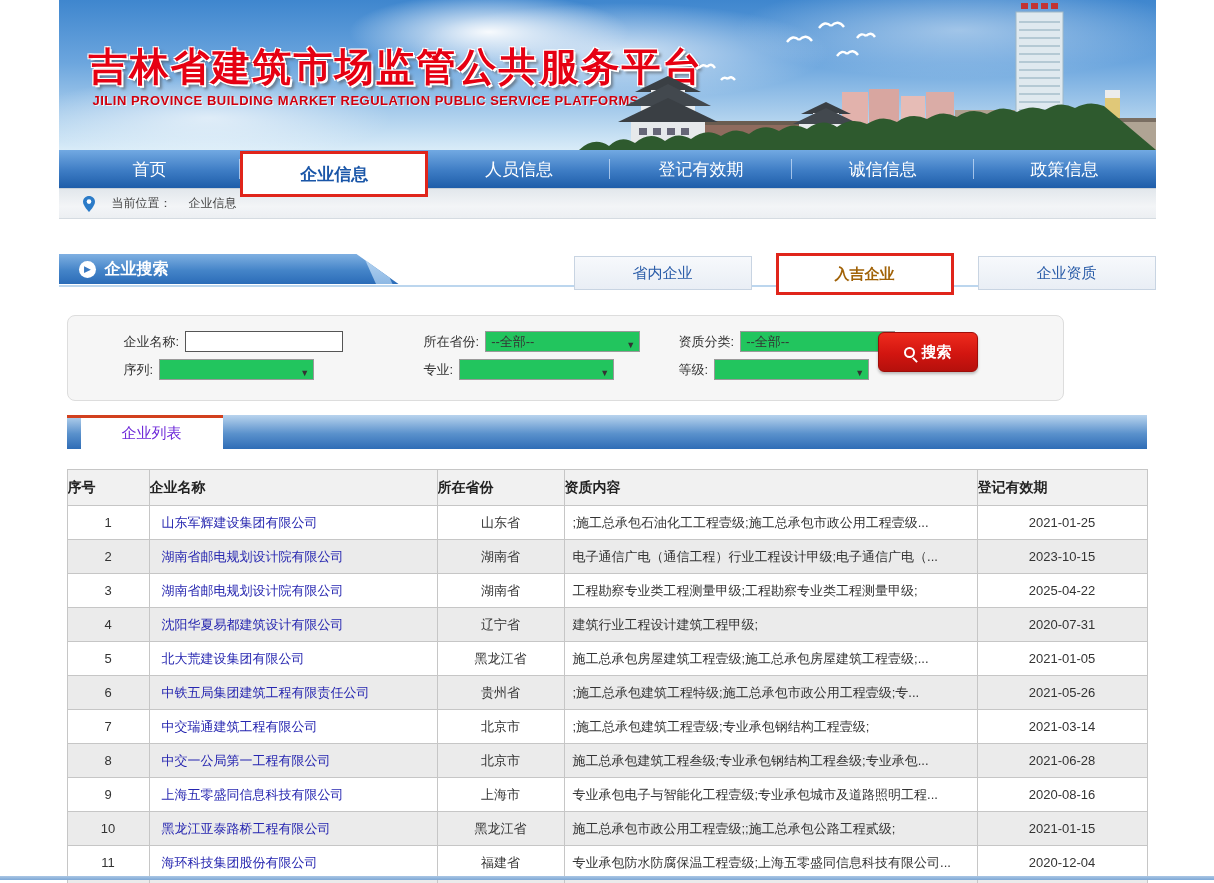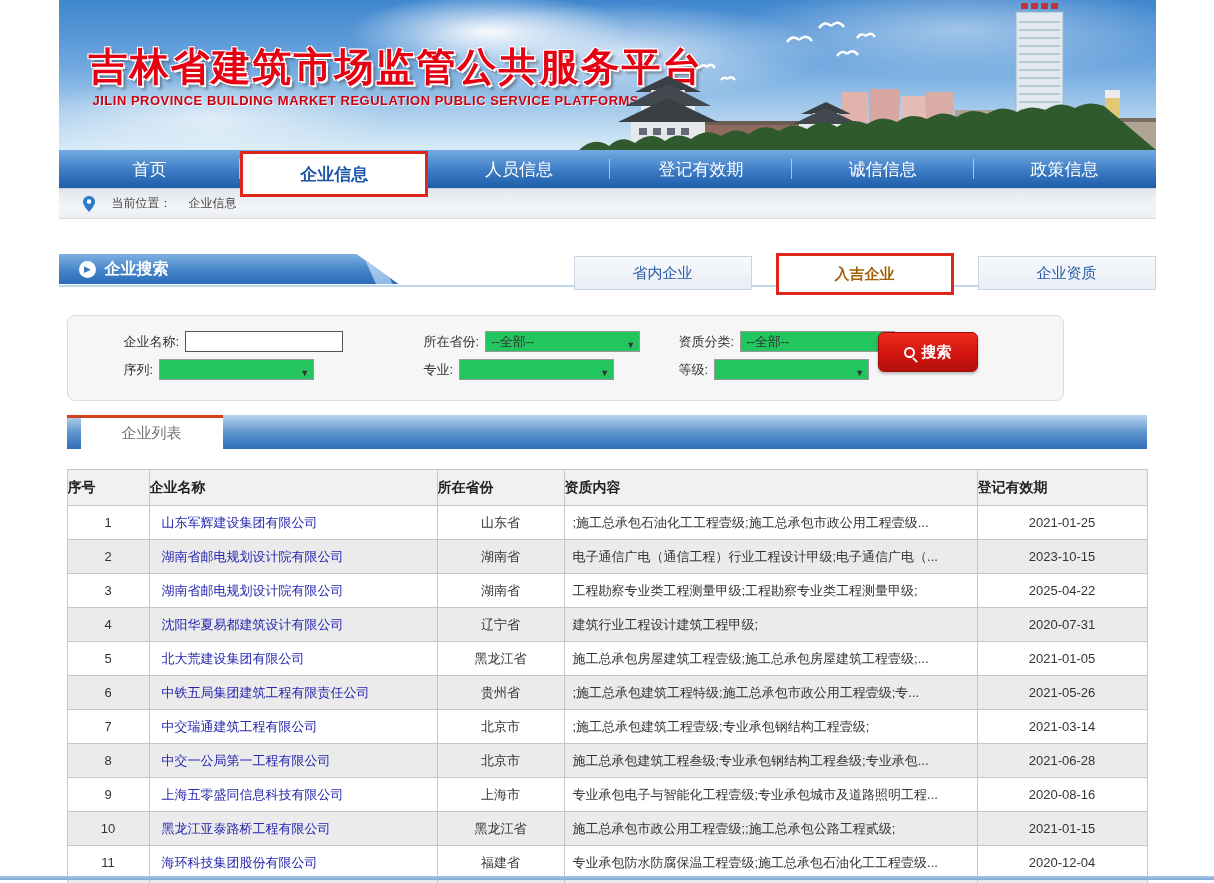--- a/index.html
+++ b/index.html
@@ -112,21 +112,21 @@
   .mag::after { content:""; position:absolute; width:2px; height:6px; background:#fff; left:8px; top:8px; transform:rotate(-45deg); }
 
   
   .list-bar {
     position:relative; margin-top:14px; margin-left:8px; width:1080px; height:34px;
     background:linear-gradient(180deg,#b9d4ee 0%,#5a91cc 55%,#2f6db6 100%);
   }
   .list-bar::after { content:""; position:absolute; left:0; top:0; width:14px; height:3px; background:#d2401e; }
   .list-tab {
     margin-left:14px; width:142px; height:34px; background:#fff;
-    border-top:3px solid #d2401e; color:#737373; font-size:15px;
+    border-top:3px solid #d2401e; color:#6d28d9; font-size:15px;
     display:flex; align-items:center; justify-content:center; cursor:pointer;
   }
 
   
   .tbl-wrap { margin-top:20px; margin-left:8px; width:1080px; }
   table { border-collapse:collapse; width:1080px; table-layout:fixed; }
   th, td { border:1px solid #c6c6c6; overflow:hidden; white-space:nowrap; }
   th { height:36px; background:#f1f1f1; font-size:14px; font-weight:bold; color:#222; text-align:left; }
   td { height:34px; font-size:13px; color:#333; text-align:center; background:#fff; }
   tbody tr:nth-of-type(even) td { background:#ebebeb; }
@@ -416,21 +416,21 @@
             <td class="c-name">黑龙江亚泰路桥工程有限公司</td>
             <td>黑龙江省</td>
             <td class="c-qual">施工总承包市政公用工程壹级;;施工总承包公路工程贰级;</td>
             <td>2021-01-15</td>
           </tr>
 
           <tr>
             <td>11</td>
             <td class="c-name">海环科技集团股份有限公司</td>
             <td>福建省</td>
-            <td class="c-qual">专业承包防水防腐保温工程壹级;施工总承包石油化工工程壹级...</td>
+            <td class="c-qual">专业承包防水防腐保温工程壹级;上海五零盛同信息科技有限公司...</td>
             <td>2020-12-04</td>
           </tr>
 
           <tr>
             <td>12</td>
             <td class="c-name">中国化学工程第六建设有限公司</td>
             <td>湖北省</td>
             <td class="c-qual">;专业承包消防设施工程壹级;专业承包防水防腐保温工程壹级;</td>
             <td>2021-01-05</td>
           </tr>

